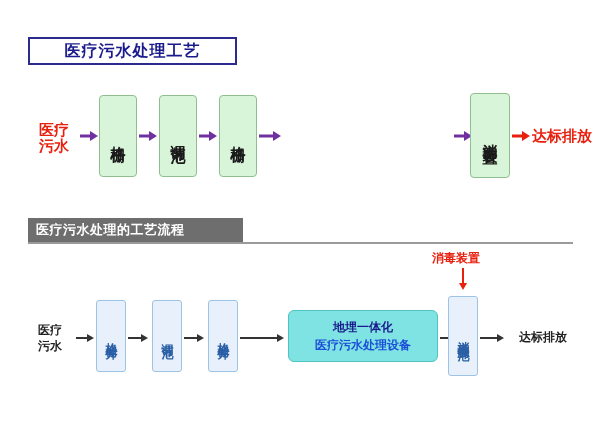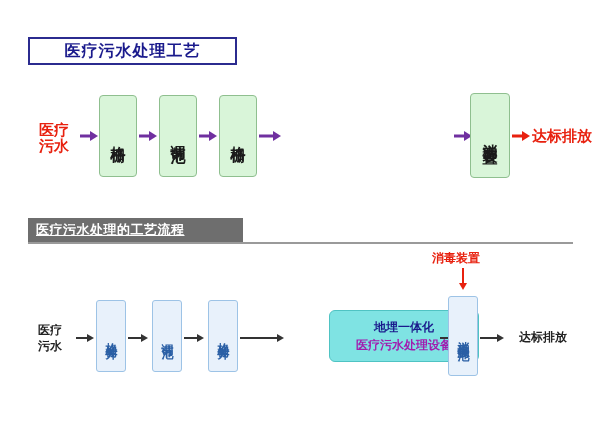--- a/index.html
+++ b/index.html
@@ -35,21 +35,20 @@
     background:#6e6e6e;
     display:flex;align-items:center;
     box-sizing:border-box;
     padding-left:8px;
   }
   .title2 span{
     color:#ffffff;
     font-size:13px;
     font-weight:bold;
     letter-spacing:.5px;
-    text-decoration:underline;
   }
   .title2-underline{
     position:absolute;
     left:28px;top:242px;
     width:545px;height:2px;
     background:#9a9a9a;
   }
 
   
   .box{
@@ -98,21 +97,20 @@
     color:#2a5fa5;
     font-size:12px;
     font-weight:bold;
   }
   .cyan{
     background:#7fe3e3;
     border:1px solid #4fc3c3;
     border-radius:6px;
     font-size:12px;
     font-weight:bold;
-    margin-left:41px;
   }
   .plain-dark{
     color:#222222;
     font-size:12px;
     font-weight:bold;
   }
   .red-label{
     position:absolute;
     color:#e8210f;
     font-size:12px;
@@ -241,21 +239,21 @@
     <span class="vtext">格栅井</span>
   </div>
 
   <div class="arrow dark" style="left:240px;top:334px;width:44px;height:8px;">
     <div class="shaft" style="width:38px;"></div>
       <div class="head"></div>
   </div>
 
   <div class="box cyan" style="left:288px;top:310px;width:150px;height:52px;flex-direction:column;">
     <span style="color:#1a1a8c;display:block;line-height:1.5;">地埋一体化</span>
-    <span style="color:#a21caf;display:block;line-height:1.5;">医疗污水处理设备</span>
+    <span style="color:#1d4ed8;display:block;line-height:1.5;">医疗污水处理设备</span>
   </div>
 
   <div class="arrow dark" style="left:440px;top:334px;width:20px;height:8px;">
     <div class="shaft" style="width:14px;"></div>
       <div class="head"></div>
   </div>
 
   <div class="red-label" style="left:432px;top:250px;">消毒装置</div>
   <div class="arrow-v" style="left:458px;top:268px;width:10px;height:22px;">
     <div class="shaft" style="height:16px;"></div>

